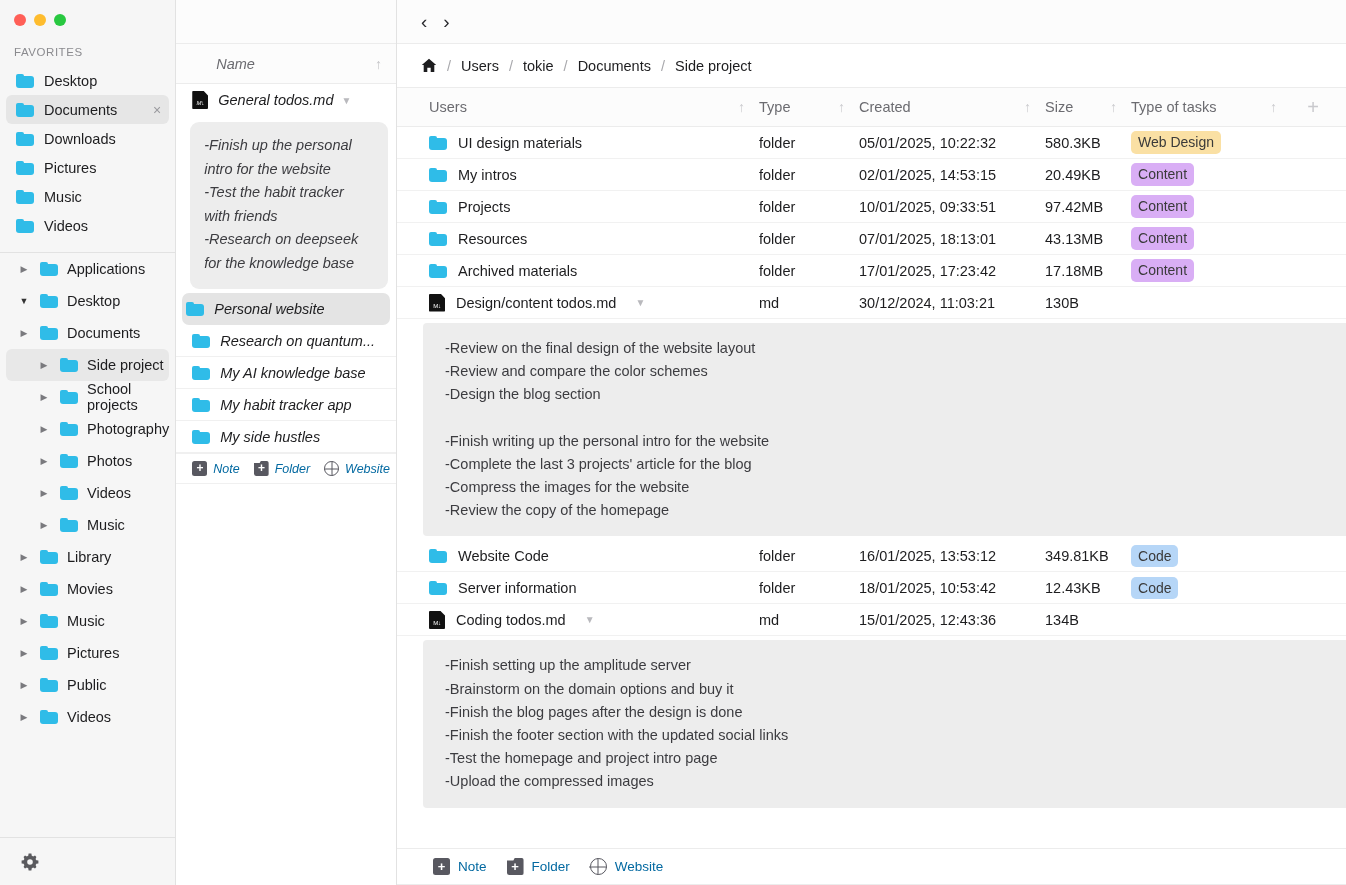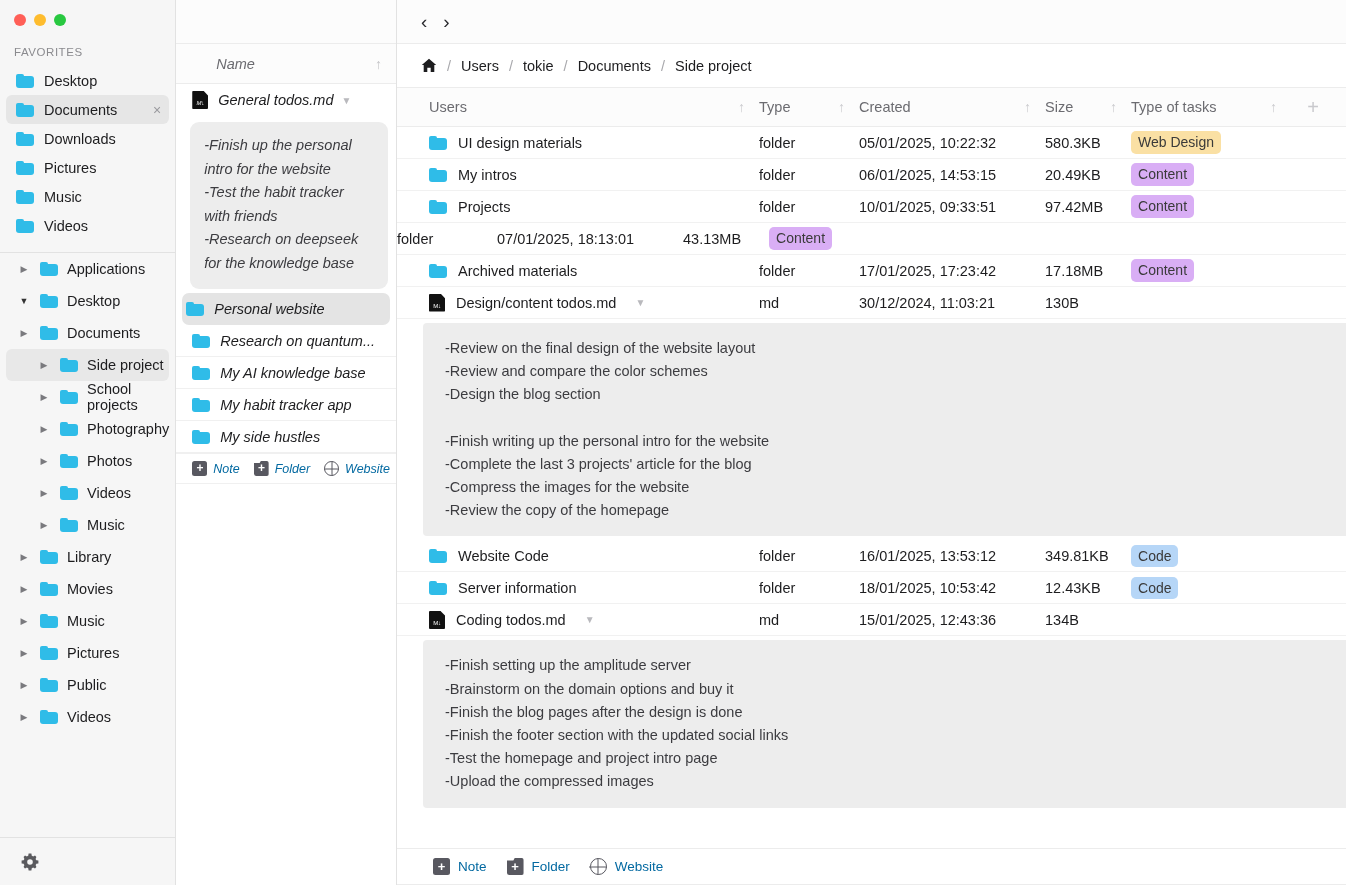--- a/index.html
+++ b/index.html
@@ -459,35 +459,39 @@
           <div class="c-created">05/01/2025, 10:22:32</div>
           <div class="c-size">580.3KB</div>
           <div class="c-tags"><span class="badge" style="background: rgb(250, 224, 164); color: rgb(58, 58, 58);">Web Design</span></div>
         </div>
         <div class="trow">
           <div class="c-name">
             <span class="folder"></span>
             <span>My intros</span>
           </div>
           <div class="c-type">folder</div>
-          <div class="c-created">06/01/2025, 14:53:15</div>
+          <div class="c-created">02/01/2025, 14:53:15</div>
           <div class="c-size">20.49KB</div>
           <div class="c-tags"><span class="badge" style="background: rgb(217, 174, 245); color: rgb(58, 58, 58);">Content</span></div>
         </div>
         <div class="trow">
           <div class="c-name">
             <span class="folder"></span>
             <span>Projects</span>
           </div>
           <div class="c-type">folder</div>
           <div class="c-created">10/01/2025, 09:33:51</div>
           <div class="c-size">97.42MB</div>
           <div class="c-tags"><span class="badge" style="background: rgb(217, 174, 245); color: rgb(58, 58, 58);">Content</span></div>
         </div>
         <div class="trow">
+          <div class="c-name">
+            <span class="folder"></span>
+            <span>Resources</span>
+          </div>
           <div class="c-type">folder</div>
           <div class="c-created">07/01/2025, 18:13:01</div>
           <div class="c-size">43.13MB</div>
           <div class="c-tags"><span class="badge" style="background: rgb(217, 174, 245); color: rgb(58, 58, 58);">Content</span></div>
         </div>
         <div class="trow">
           <div class="c-name">
             <span class="folder"></span>
             <span>Archived materials</span>
           </div>

